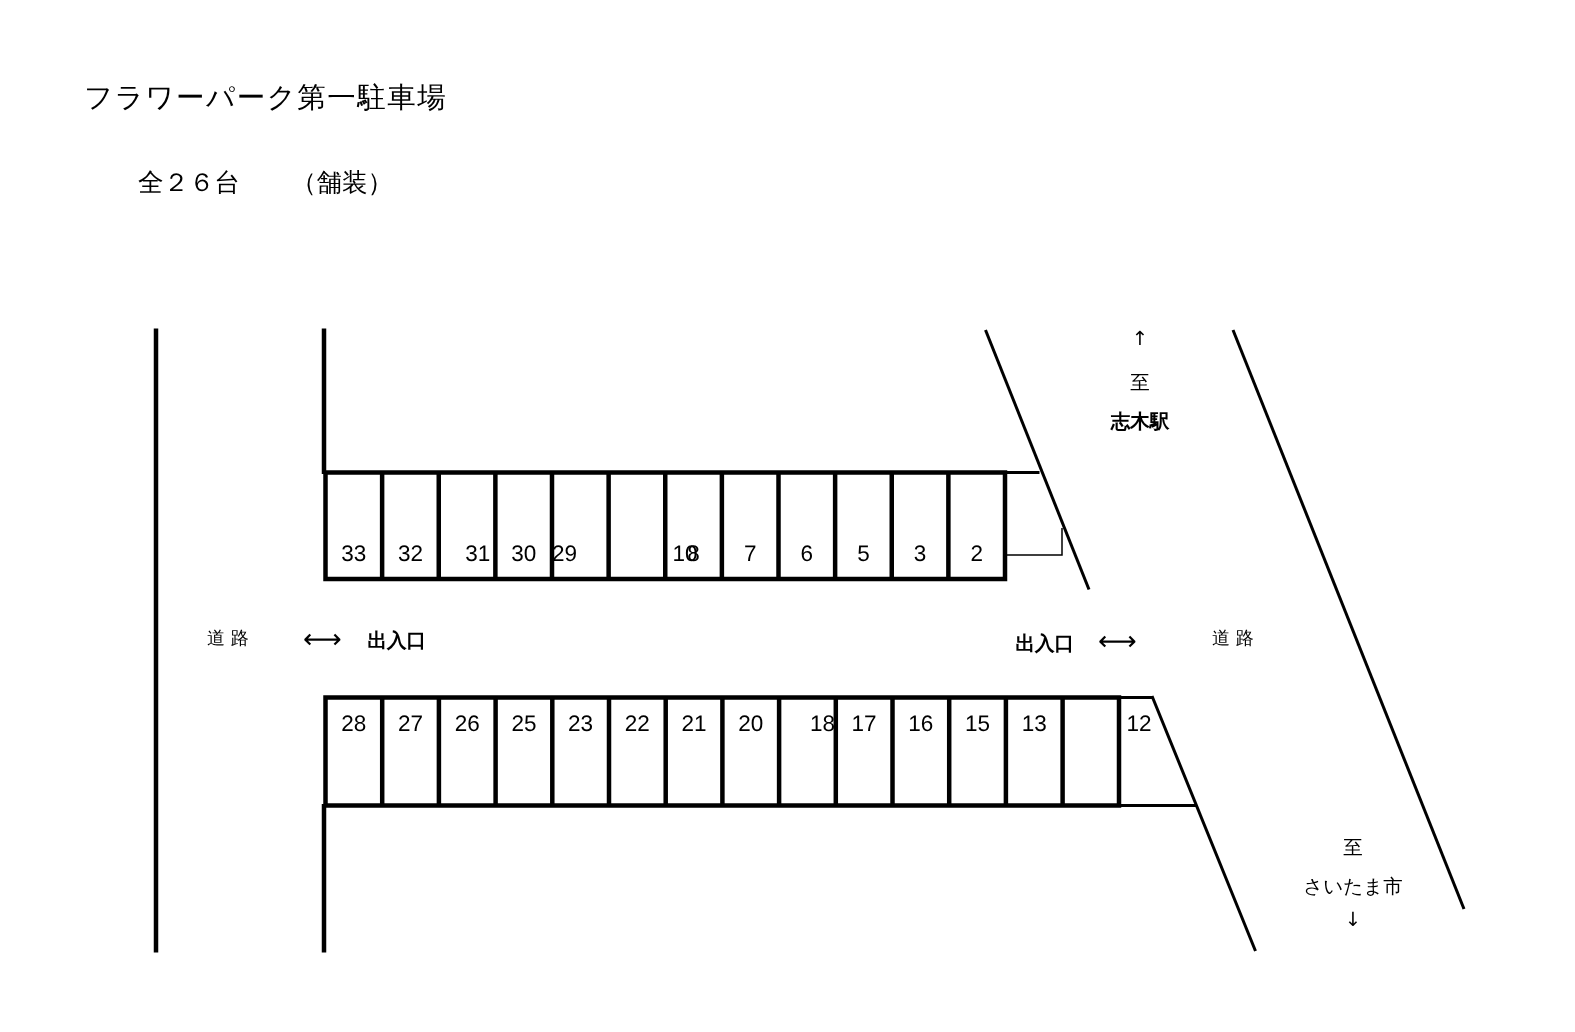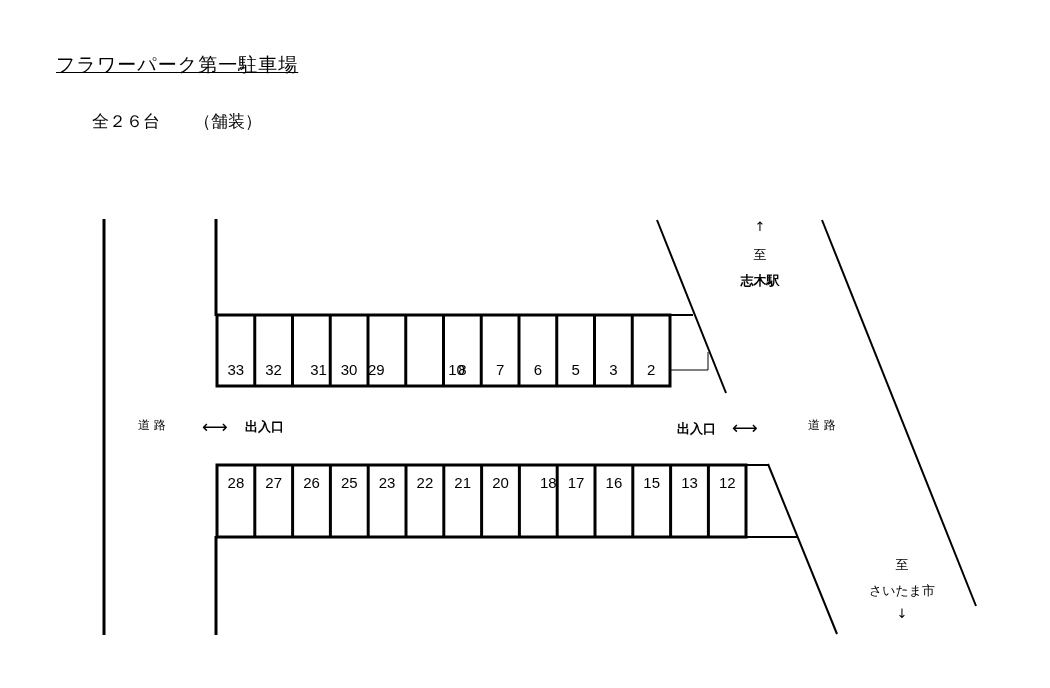--- a/index.html
+++ b/index.html
@@ -1,19 +1,19 @@
 <!DOCTYPE html>
 <html><head>
 <meta charset="utf-8">
 <style>
   html, body { margin:0; padding:0; background:#ffffff; }
   body { width:1050px; height:688px; position:relative; overflow:hidden;
          font-family:"DejaVu Sans", sans-serif; color:#000; }
   .abs { position:absolute; white-space:nowrap; }
-  #title { left:56px; top:52px; font-size:19px; letter-spacing:1px;text-decoration:underline; }
+  #title { left:56px; top:52px; font-size:19px; letter-spacing:1px; }
   #subtitle { left:92px; top:110px; font-size:17px; }
   #subtitle .gap { display:inline-block; width:34px; }
   svg#map { position:absolute; left:0; top:0; }
   .lbl { font-size:12px; }
   .ent { font-size:13px; font-weight:bold; }
   .stall-num { font-family:"Liberation Sans", sans-serif; font-size:15px; }
   .note { font-size:13px; text-align:center; }
 </style>
 </head>
 <body>
@@ -95,21 +95,21 @@
     <div class="abs stall-num" style="left: 330.4px; width: 37.8px; text-align: center; top: 474px;">25</div>
     <div class="abs stall-num" style="left: 368.2px; width: 37.8px; text-align: center; top: 474px;">23</div>
     <div class="abs stall-num" style="left: 406px; width: 37.8px; text-align: center; top: 474px;">22</div>
     <div class="abs stall-num" style="left: 443.8px; width: 37.8px; text-align: center; top: 474px;">21</div>
     <div class="abs stall-num" style="left: 481.6px; width: 37.8px; text-align: center; top: 474px;">20</div>
     <div class="abs stall-num" style="left: 519.4px; width: 37.8px; text-align: center; top: 474px; padding-left: 10px;">18</div>
     <div class="abs stall-num" style="left: 557.2px; width: 37.8px; text-align: center; top: 474px;">17</div>
     <div class="abs stall-num" style="left: 595px; width: 37.8px; text-align: center; top: 474px;">16</div>
     <div class="abs stall-num" style="left: 632.8px; width: 37.8px; text-align: center; top: 474px;">15</div>
     <div class="abs stall-num" style="left: 670.6px; width: 37.8px; text-align: center; top: 474px;">13</div>
-    <div class="abs stall-num" style="left: 708.4px; width: 37.8px; text-align: center; top: 474px;">12</div>
+    <div class="abs stall-num" style="left: 708.4px; width: 37.8px; text-align: center; top: 474px; padding-left: 32px;">12</div>
   </div>
 
 <div class="abs lbl" style="left:138px;top:417px;">道 路</div>
 <div class="abs lbl" style="left:202px;top:416px;font-size:18px;">⟷</div>
 <div class="abs ent" style="left:245px;top:418px;">出入口</div>
 
 <div class="abs ent" style="left:677px;top:420px;">出入口</div>
 <div class="abs lbl" style="left:732px;top:417px;font-size:18px;">⟷</div>
 <div class="abs lbl" style="left:808px;top:417px;">道 路</div>
 

